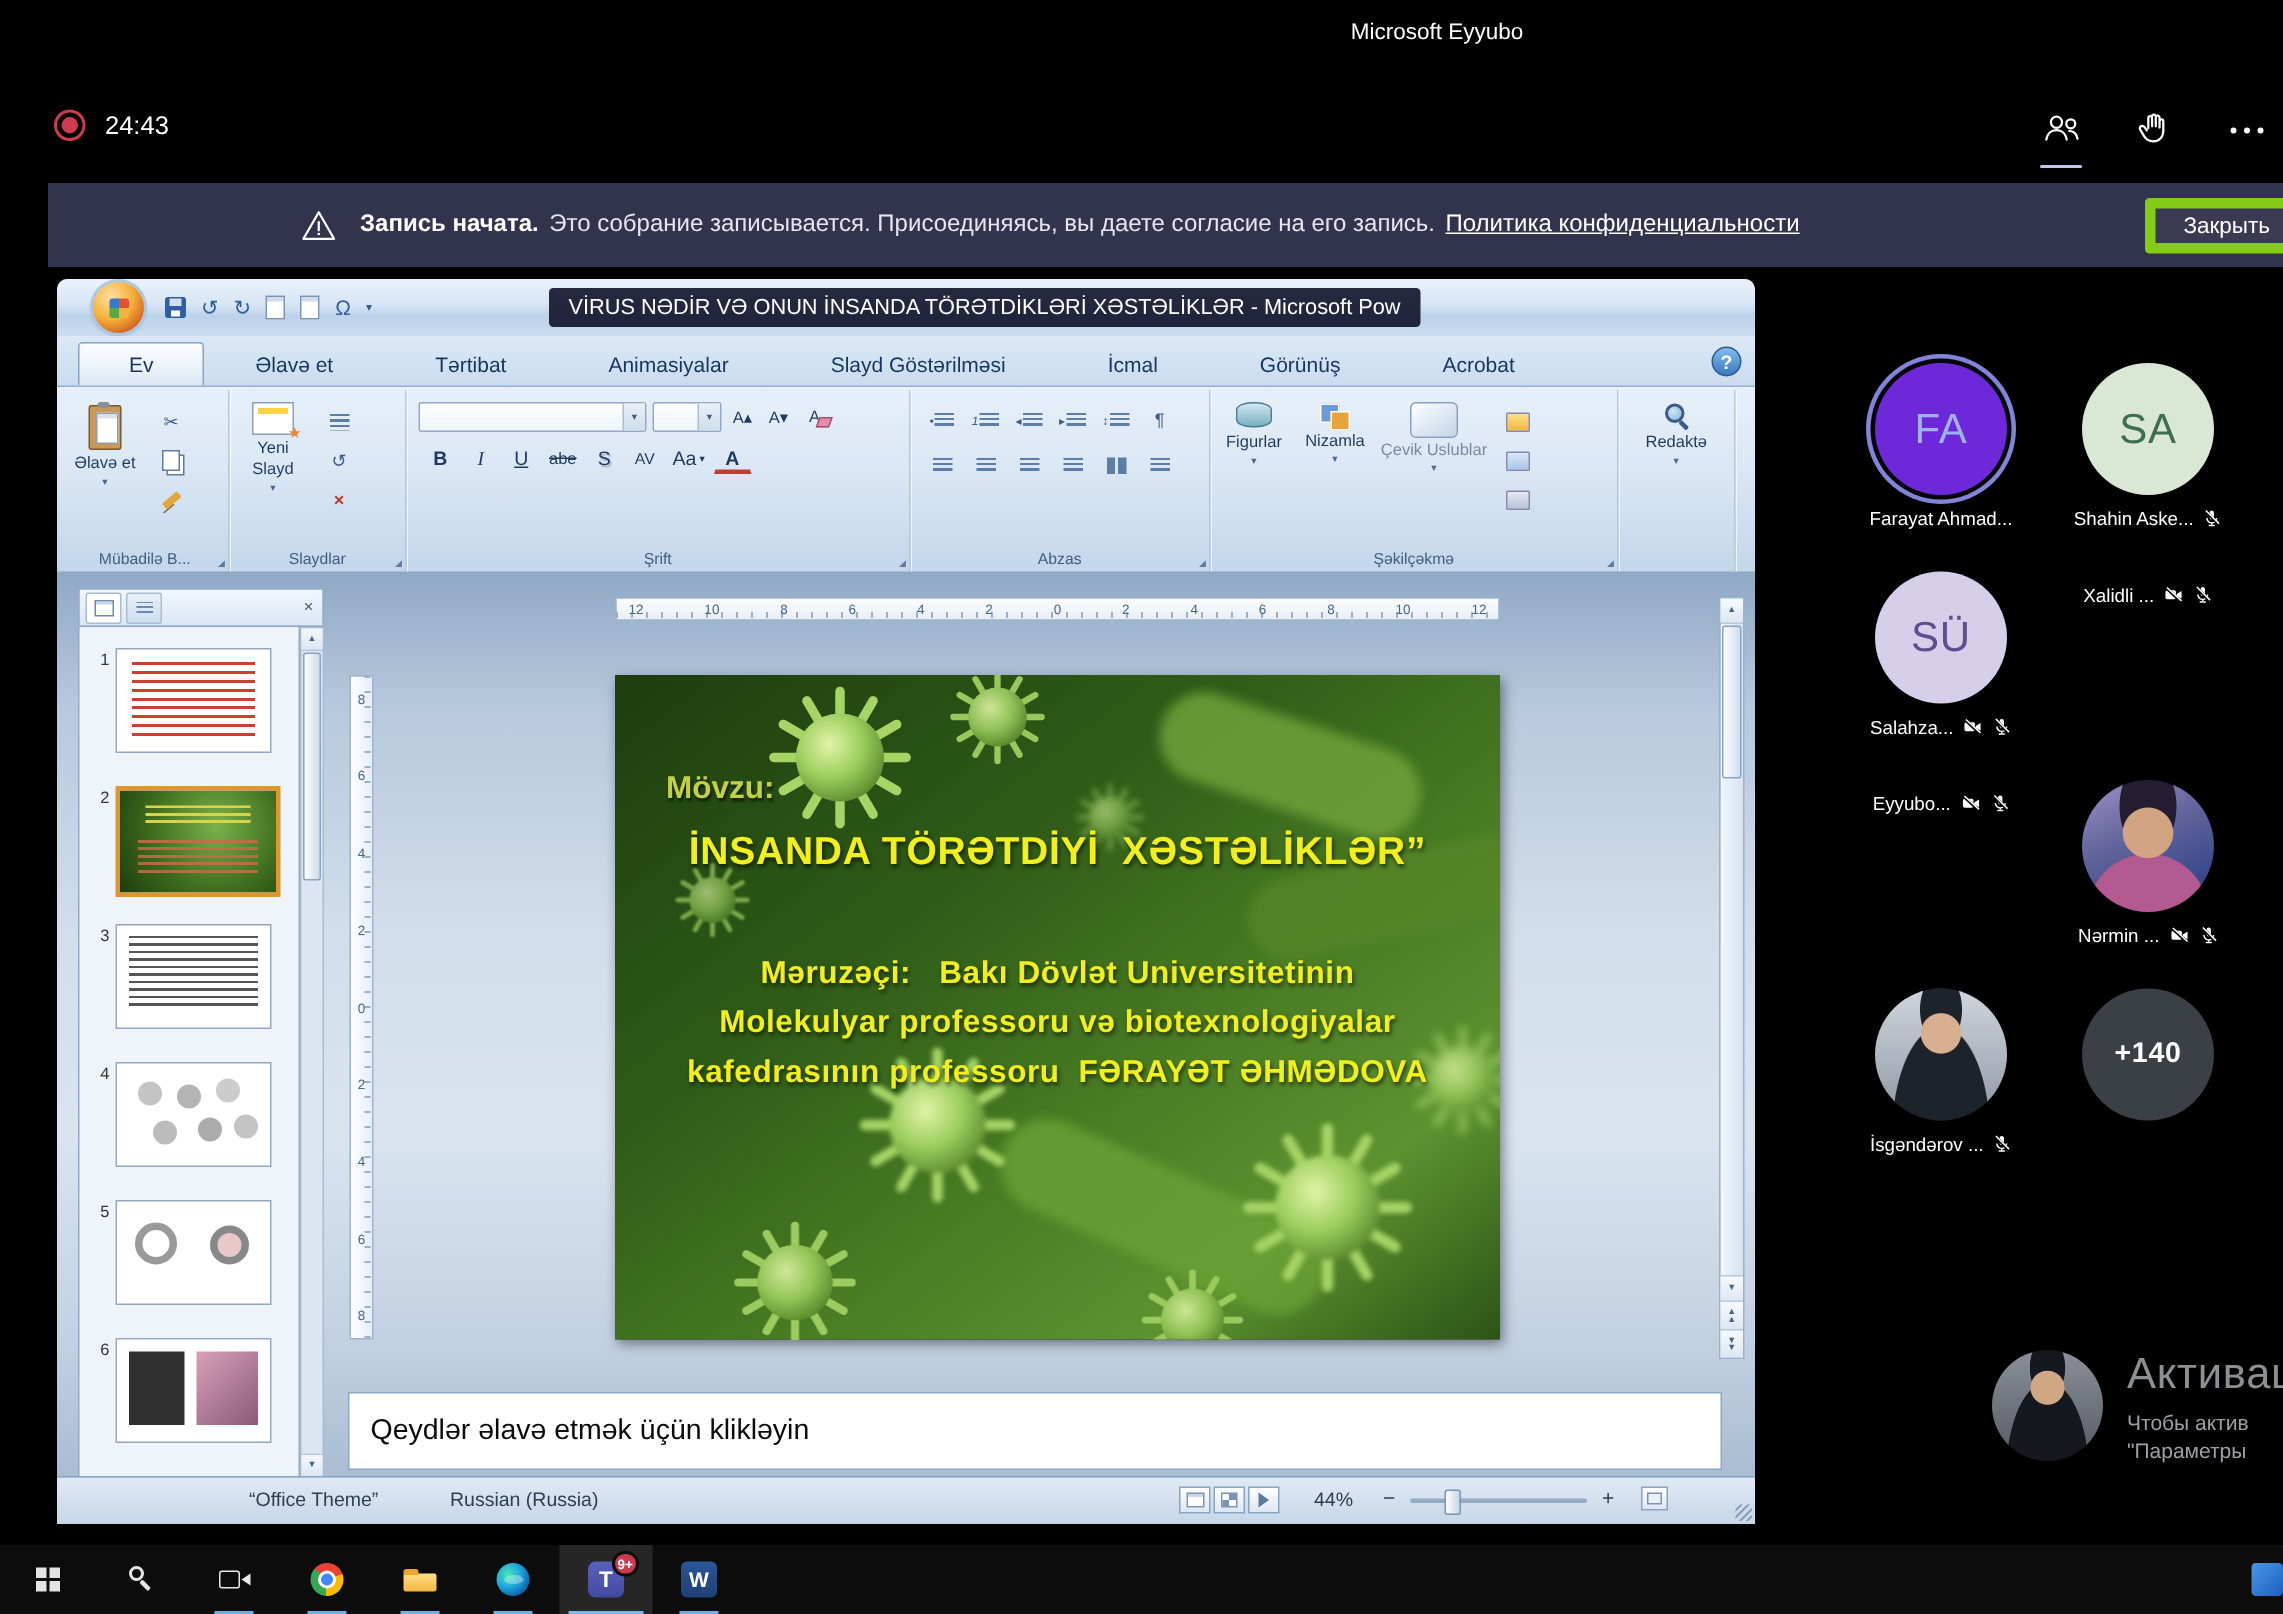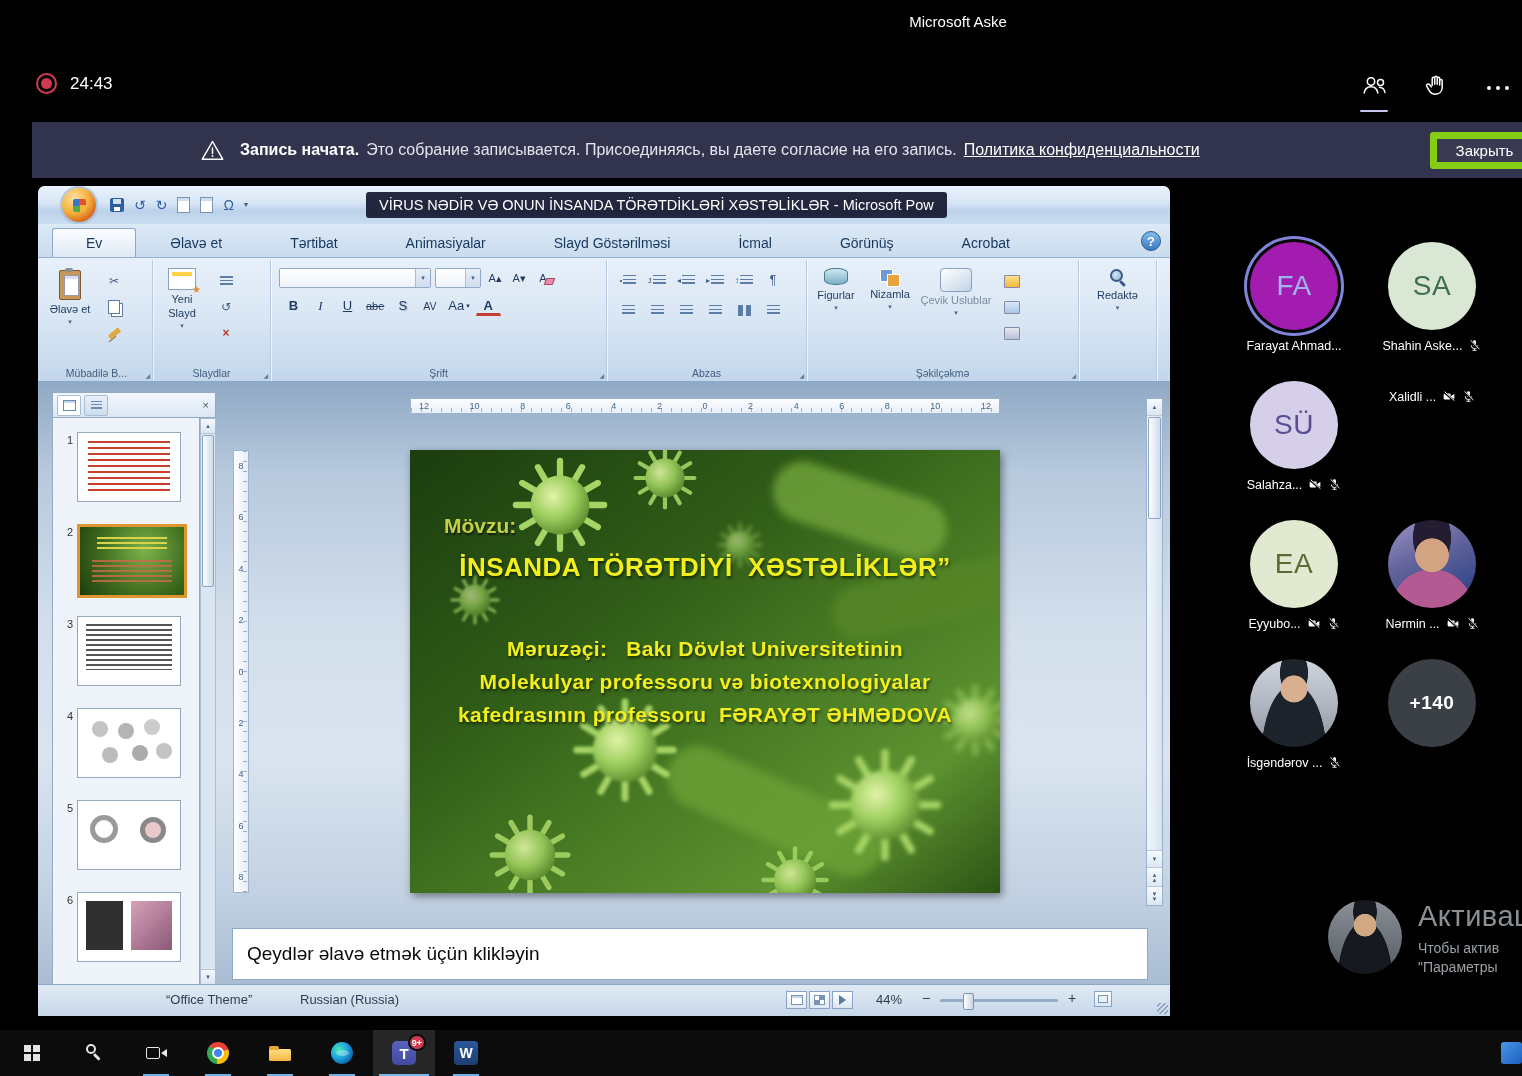--- a/index.html
+++ b/index.html
@@ -238,21 +238,21 @@
   .tk-word::before{content:"W";position:absolute;inset:3px;border-radius:4px;background:linear-gradient(#2b579a,#1e3f73);color:#fff;font-size:14px;font-weight:bold;display:flex;align-items:center;justify-content:center;}
   .tray{position:absolute;right:0;top:0;width:27px;height:46px;display:flex;align-items:center;cursor:pointer;}
   .tray-ic{width:22px;height:22px;border-radius:3px;background:linear-gradient(135deg,#4b96e8,#1b5fc0);margin-left:6px;}
 </style>
 </head>
 <body>
 
 <div class="screen">
 
   <div class="tbar">
-    <div class="tbar-title">Microsoft Aske</div>
+    <div class="tbar-title">Microsoft Eyyubo</div>
   </div>
 
   <div class="mbar">
     <div class="rec">
       <span class="rec-dot"></span>
       <span class="rec-time">24:43</span>
     </div>
     <div class="mbtn btn-people">
       <svg width="27" height="22" viewBox="0 0 27 22" fill="none" stroke="#fff" stroke-width="1.5" stroke-linecap="round">
           <circle cx="10" cy="7.5" r="3.7"></circle>
@@ -642,21 +642,21 @@
       <span class="zbtn zplus">+</span>
       <span class="zfit"></span>
     </div>
   </div>
 
   <div class="nametag">Farayat Ahmadova</div>
 
   <div class="sidebar">
     <div class="pgrid">
         <div class="pcell">
-          <div class="av speaking" style="background: #a21caf; color: rgb(159, 179, 240);">
+          <div class="av speaking" style="background: #6d28d9; color: rgb(159, 179, 240);">
             <span>FA</span>
           </div>
           <div class="pname">
             <span>Farayat Ahmad...</span>
           </div>
         </div>
         <div class="pcell">
           <div class="av" style="background: rgb(217, 231, 212); color: rgb(60, 110, 79);">
             <span>SA</span>
           </div>
@@ -717,23 +717,20 @@
                 <path d="M4 7.8a4 4 0 0 0 8 0" fill="none" stroke="#fff" stroke-width="1.2"></path>
                 <line x1="8" y1="11.8" x2="8" y2="13.4" stroke="#fff" stroke-width="1.2"></line>
                 <line x1="5.5" y1="13.9" x2="10.5" y2="13.9" stroke="#fff" stroke-width="1.2"></line>
                 <line x1="2.6" y1="1.8" x2="13.8" y2="13" stroke="#0a0a0a" stroke-width="2.6"></line>
                 <line x1="3.2" y1="1.6" x2="14" y2="12.4" stroke="#fff" stroke-width="1.2"></line>
               </svg>
             </span>
           </div>
         </div>
         <div class="pcell">
-          <div class="av" style="background: rgb(225, 233, 209); color: rgb(92, 107, 51);">
-            <span>EA</span>
-          </div>
           <div class="pname">
             <span>Eyyubo...</span>
             <span class="picon">
               <svg width="14" height="13" viewBox="0 0 16 16">
                 <rect x="1.4" y="4.3" width="8.6" height="7.4" rx="1.4" fill="#fff"></rect>
                 <path d="M10.6 7.4 14.6 5v6.2l-4-2.3z" fill="#fff"></path>
                 <line x1="2" y1="2.4" x2="14.2" y2="13.6" stroke="#0a0a0a" stroke-width="2.6"></line>
                 <line x1="2.6" y1="2" x2="14.6" y2="13" stroke="#fff" stroke-width="1.2"></line>
               </svg>
             </span>

